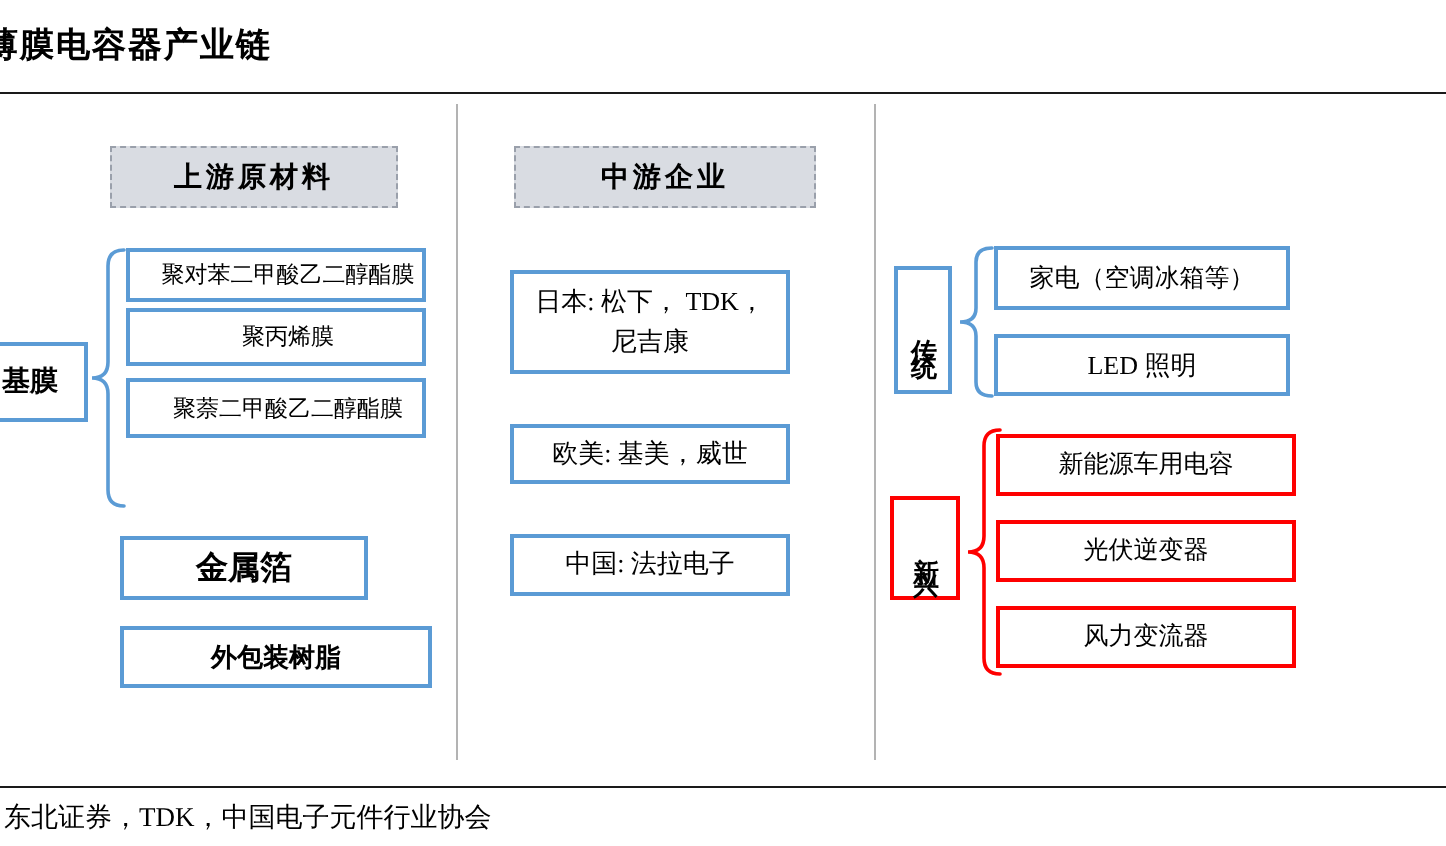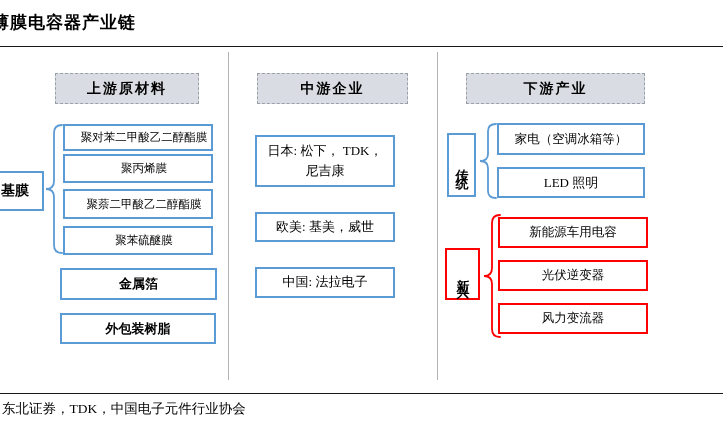--- a/index.html
+++ b/index.html
@@ -45,34 +45,32 @@
 <div id="stage">
 
   <div class="abs page-title">薄膜电容器产业链</div>
   <div class="abs title-rule"></div>
 
   <div class="abs col-divider" style="left:228px;"></div>
   <div class="abs col-divider" style="left:437px;"></div>
 
   <div class="abs hdr" style="left:55px;width:144px;">上游原材料</div>
   <div class="abs hdr" style="left:257px;width:151px;">中游企业</div>
-  <div class="abs hdr" style="left:466px;width:179px;">下游产业</div>
 
   <div class="abs bluebox bold" style="left:-14px;top:171px;width:58px;height:40px;font-size:14px;">基膜</div>
 
   <svg class="abs brace" style="left:44px;top:123px;" width="20" height="132" viewBox="0 0 20 132">
     <path d="M18 2 Q10 2 10 10 L10 58 Q10 66 2 66 Q10 66 10 74 L10 122 Q10 130 18 130" fill="none" stroke="#5b9bd5" stroke-width="1.8" stroke-linecap="round"></path>
   </svg>
 
   <div class="abs bluebox film" style="top:124px;height:27px;">聚对苯二甲酸乙二醇酯膜</div>
   <div class="abs bluebox film" style="top:154px;height:29px;">聚丙烯膜</div>
   <div class="abs bluebox film" style="top:189px;height:30px;">聚萘二甲酸乙二醇酯膜</div>
-  <div class="abs bluebox film" style="top:226px;height:29px;">聚苯硫醚膜</div>
 
-  <div class="abs bluebox bold" style="left:60px;top:268px;width:157px;height:32px;font-size:13px;">金属箔</div>
+  <div class="abs bluebox bold" style="left:60px;top:268px;width:124px;height:32px;font-size:16px;">金属箔</div>
   <div class="abs bluebox bold" style="left:60px;top:313px;width:156px;height:31px;font-size:13px;">外包装树脂</div>
 
   <div class="abs bluebox mid" style="top:135px;height:52px;flex-direction:column;">
     <span>日本: 松下， TDK，</span>
     <span>尼吉康</span>
   </div>
   <div class="abs bluebox mid" style="top:212px;height:30px;">欧美: 基美，威世</div>
   <div class="abs bluebox mid" style="top:267px;height:31px;">中国: 法拉电子</div>
 
   <div class="abs bluebox" style="left:447px;top:133px;width:29px;height:64px;">

